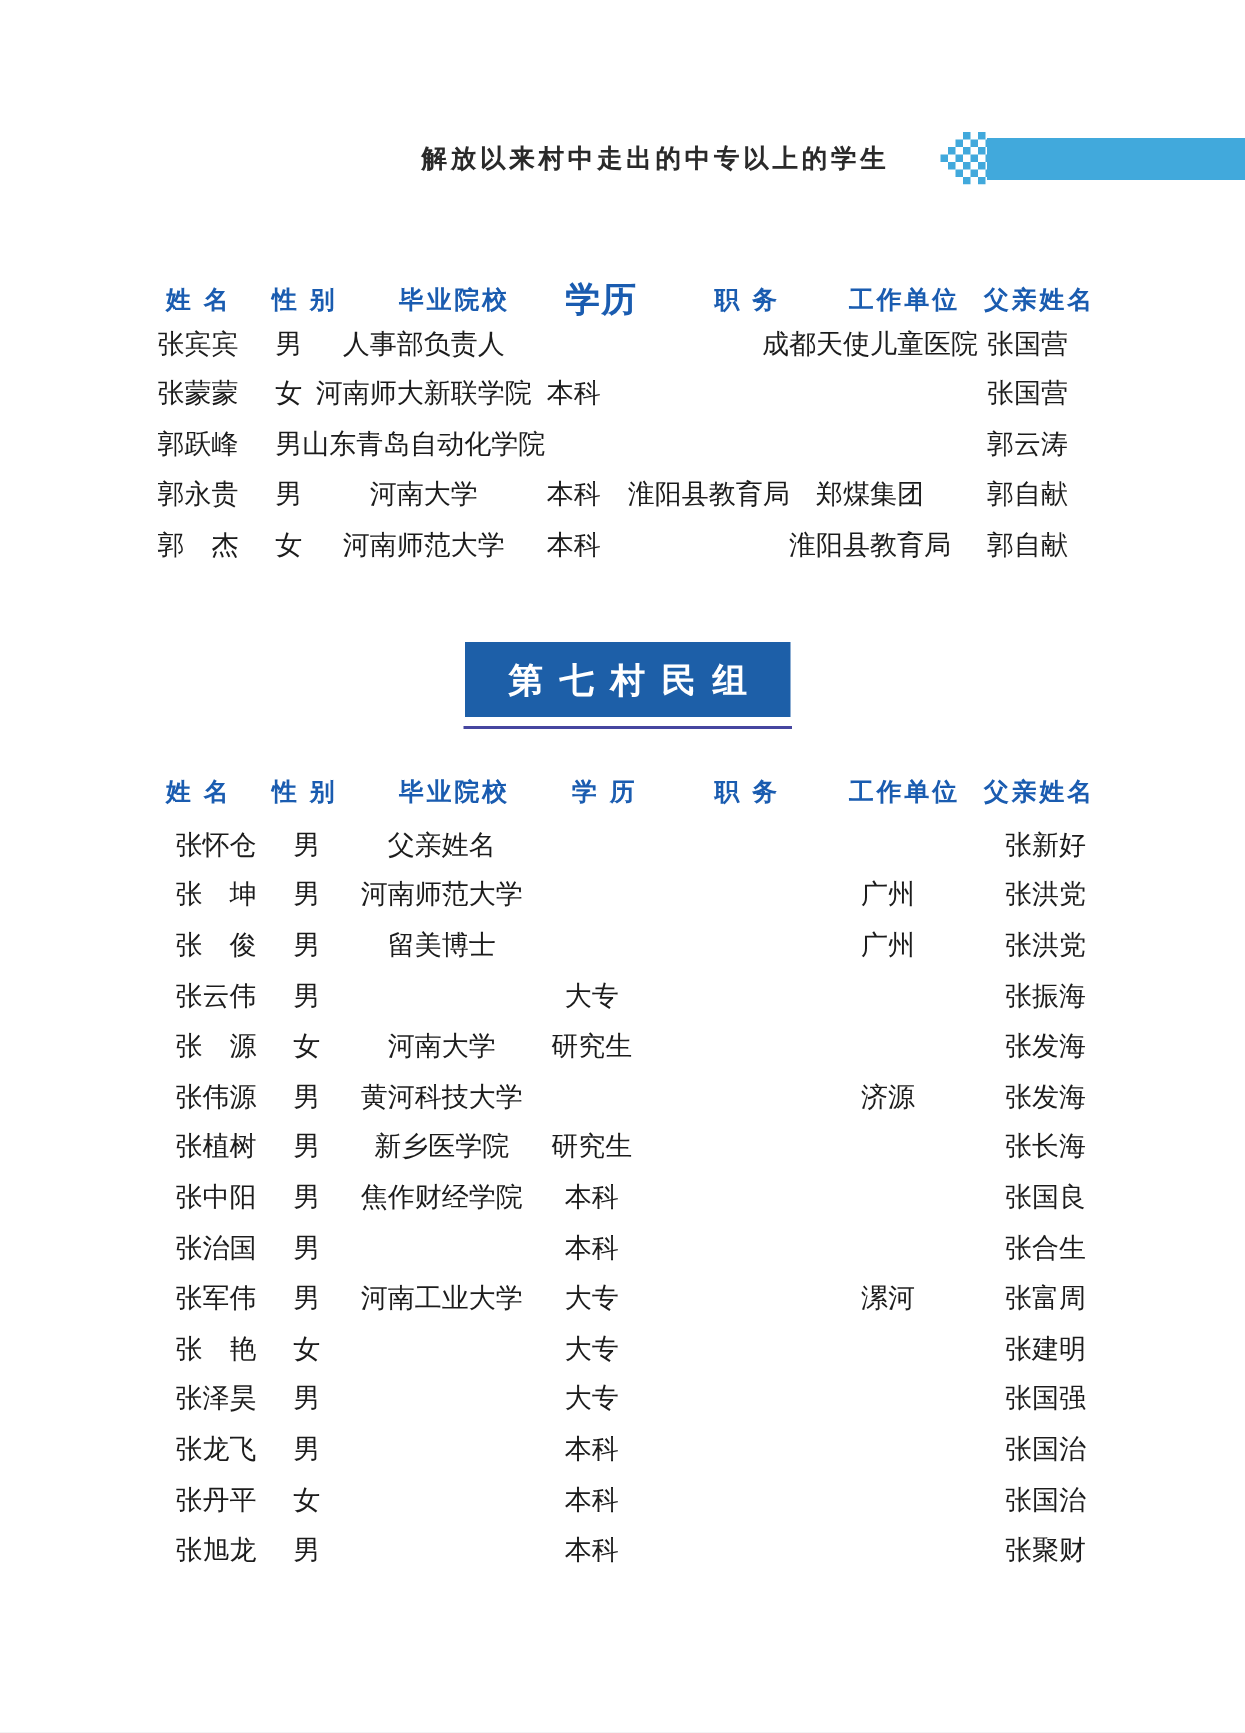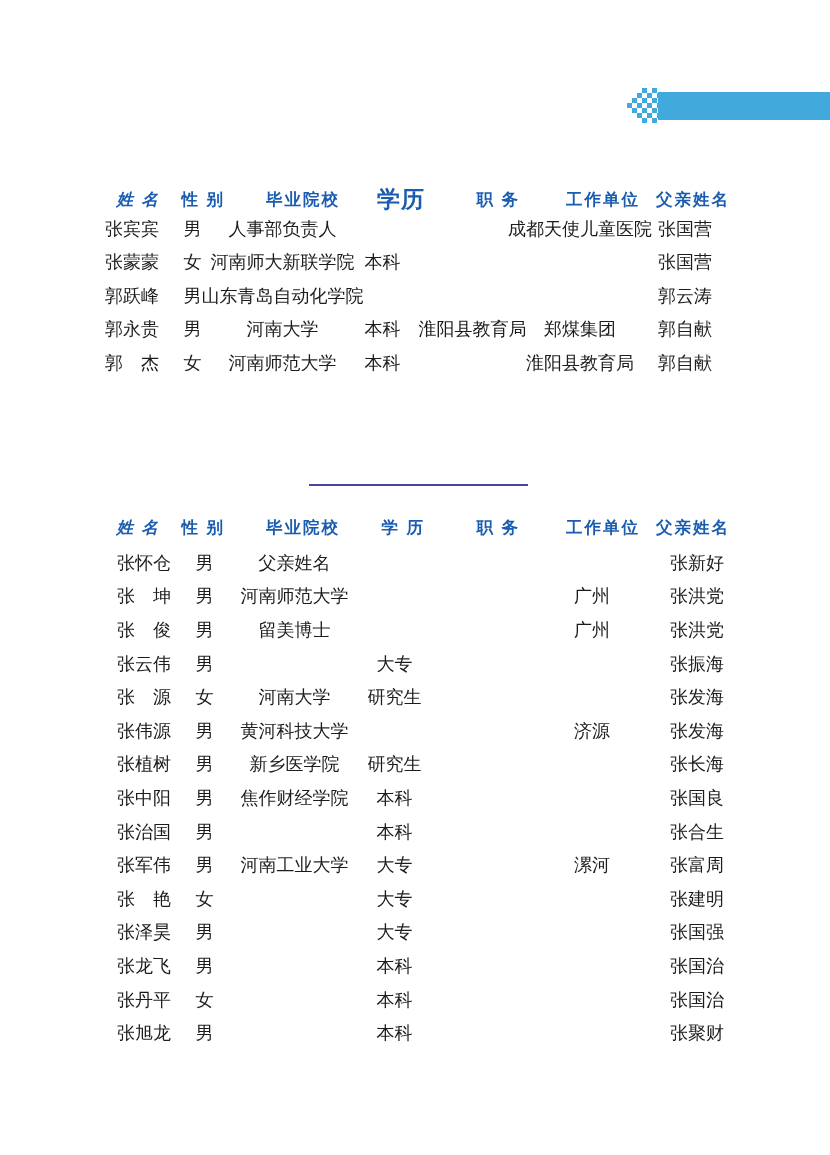--- a/index.html
+++ b/index.html
@@ -34,21 +34,21 @@
     display:grid;grid-template-columns:55px 65px 115px 85px 95px 120px 90px;
     align-items:center;height:28px;
     font-family:"Liberation Sans","DejaVu Sans",sans-serif;
     color:var(--header_text,#1a5cb0);font-size:16.5px;font-weight:600;
     letter-spacing:2px;white-space:nowrap;
   }
   .cell{display:flex;justify-content:center;min-width:0;}
   .cell>span{white-space:nowrap;}
   .cell.c0{justify-content:flex-start;}
   .hcell{display:flex;justify-content:flex-end;min-width:0;}
-  .hcell.c0{justify-content:flex-end;font-style:italic;}
+  .hcell.c0{justify-content:center;}
   .hcell>span{white-space:nowrap;}
   .hdr-big>span{font-size:23px;font-weight:700;letter-spacing:1px;font-family:Liberation Serif, serif;}
   .t1-header{top:184px;}
   .t1-rows{top:212px;}
   .t2-header{top:514px;}
   .t2-rows{top:546px;margin-left:12px;}
   .body-text{font-size:18px;}
   
   .banner{
     position:absolute;left:310px;top:428px;width:217px;height:50px;
@@ -63,20 +63,21 @@
   .banner-underline{
     position:absolute;left:309px;top:484px;width:219px;height:2px;
     background:var(--underline,#4646a0);
   }
 </style>
 </head>
 <body>
 
 <div class="page">
 
+  <h1 class="title">解放以来村中走出的中专以上的学生</h1>
 
   <svg class="pixel-pattern" viewBox="0 0 40 35" xmlns="http://www.w3.org/2000/svg" aria-hidden="true">
     <rect x="20" y="0" width="5" height="5"></rect>
       <rect x="30" y="0" width="5" height="5"></rect>
     <rect x="15" y="5" width="5" height="5"></rect>
       <rect x="25" y="5" width="5" height="5"></rect>
       <rect x="35" y="5" width="5" height="5"></rect>
     <rect x="10" y="10" width="5" height="5"></rect>
       <rect x="20" y="10" width="5" height="5"></rect>
       <rect x="30" y="10" width="5" height="5"></rect>
@@ -235,20 +236,23 @@
         </div>
         <div class="cell c5">
           <span>淮阳县教育局</span>
         </div>
         <div class="cell c6">
           <span>郭自献</span>
         </div>
       </div>
     </div>
 
+  <div class="banner">
+    <span class="banner-label">第七村民组</span>
+  </div>
   <div class="banner-underline"></div>
 
   <div class="tbl t2-header hrow">
     <div class="hcell c0">
         <span>姓 名</span>
       </div>
     <div class="hcell c1">
         <span>性 别</span>
       </div>
     <div class="hcell c2">

